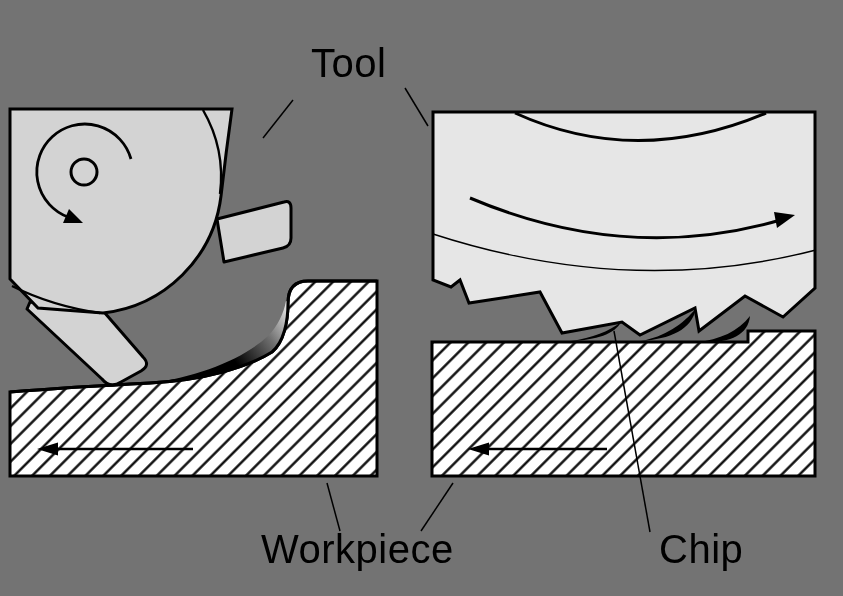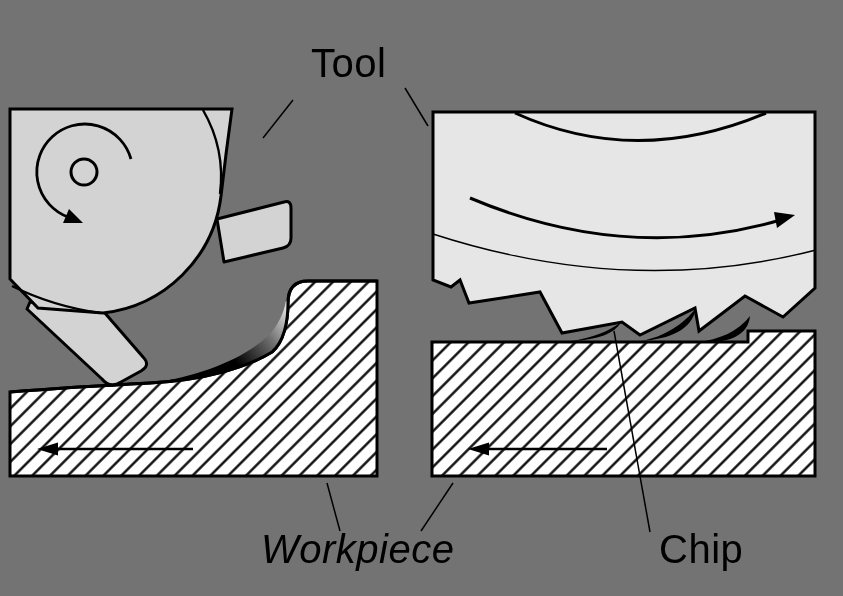--- a/index.html
+++ b/index.html
@@ -13,21 +13,21 @@
   .stage svg{position:absolute;left:0;top:0;}
   .label{
     position:absolute;
     font-size:40px;
     line-height:1.0;
     color:#000;
     white-space:nowrap;
     letter-spacing:0.5px;
   }
   .label-tool{left:311px;top:43px;}
-  .label-workpiece{left:261px;top:529px;font-style:italic;}
+  .label-workpiece{left:261px;top:529px;}
   .label-chip{left:659px;top:529px;}
 </style>
 </head>
 <body>
 
 <div class="stage">
 
   <svg width="843" height="596" viewBox="0 0 843 596">
 
     <defs>

